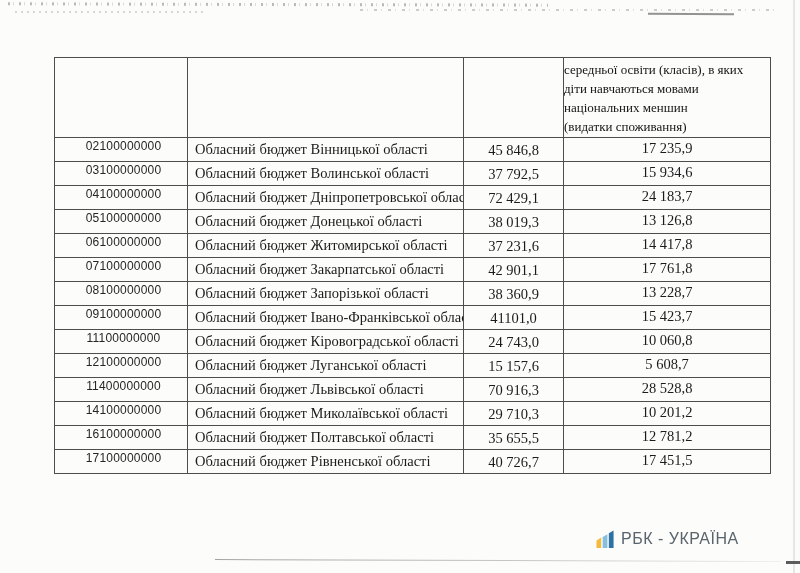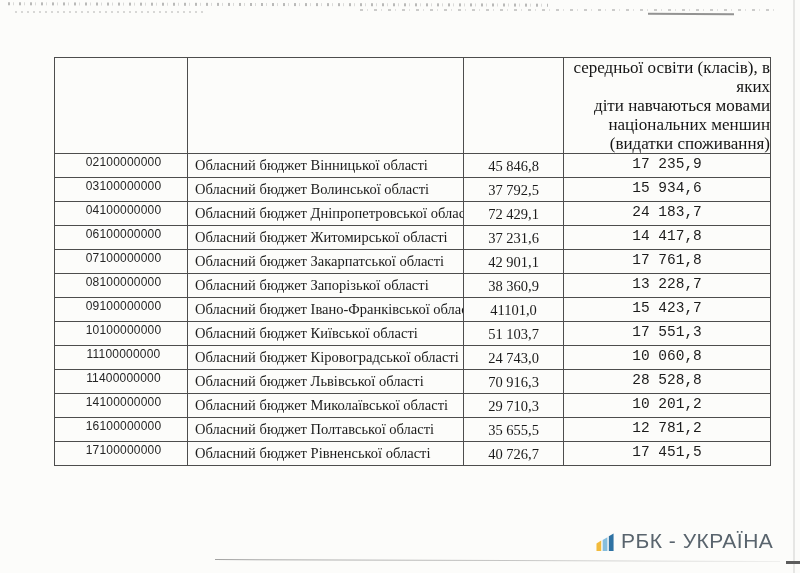--- a/index.html
+++ b/index.html
@@ -70,23 +70,23 @@
   .budget-table th, .budget-table td {
     border: 1px solid #4d4d4d;
     padding: 0;
     color: #1b1b1b;
   }
   .budget-table thead tr { height: 80px; }
   .budget-table tbody tr { height: 24px; }
 
   .budget-table th.col-minority {
     font-weight: normal;
-    font-size: 17px;
+    font-size: 13px;
     line-height: 19px;
-    text-align: right;
+    text-align: left;
     vertical-align: middle;
     color: #141414;
   }
 
   td.col-code {
     vertical-align: top;
     text-align: center;
     font-family: "Liberation Sans", sans-serif;
     font-size: 12px;
     letter-spacing: .2px;
@@ -105,35 +105,34 @@
     vertical-align: bottom;
     text-align: center;
     font-size: 14.5px;
     padding-bottom: 2px;
   }
   td.col-minority {
     vertical-align: top;
     text-align: center;
     font-size: 14.5px;
     padding-top: 2px;
-    font-family: Liberation Mono, monospace;
   }
 
   
   .rbc-logo {
     position: absolute;
     left: 596px; top: 529px;
     display: flex;
     align-items: center;
     gap: 6px;
   }
   .rbc-logo .icon { width: 19px; height: 19px; display: block; }
   .rbc-logo .brand {
     font-family: "Liberation Sans", sans-serif;
-    font-size: 21px;
+    font-size: 16px;
     font-weight: 500;
     letter-spacing: .5px;
     color: #59646d;
     white-space: nowrap;
   }
 </style>
 </head>
 <body>
 
 <div class="page">
@@ -205,20 +204,34 @@
         <span>Обласний бюджет Дніпропетровської області</span>
       </td>
       <td class="col-total">
         <span>72 429,1</span>
       </td>
       <td class="col-minority">
         <span>24 183,7</span>
       </td>
     </tr>
 
+    <tr>
+      <td class="col-code">
+        <span>05100000000</span>
+      </td>
+      <td class="col-name">
+        <span>Обласний бюджет Донецької області</span>
+      </td>
+      <td class="col-total">
+        <span>38 019,3</span>
+      </td>
+      <td class="col-minority">
+        <span>13 126,8</span>
+      </td>
+    </tr>
 
     <tr>
       <td class="col-code">
         <span>06100000000</span>
       </td>
       <td class="col-name">
         <span>Обласний бюджет Житомирської  області</span>
       </td>
       <td class="col-total">
         <span>37 231,6</span>
@@ -266,50 +279,50 @@
         <span>Обласний бюджет Івано-Франківської області</span>
       </td>
       <td class="col-total">
         <span>41101,0</span>
       </td>
       <td class="col-minority">
         <span>15 423,7</span>
       </td>
     </tr>
 
-    <tr>
-      <td class="col-code">
-        <span>10100000000</span>
-      </td>
-      <td class="col-name">
-        <span>Обласний бюджет Київської області</span>
-      </td>
-      <td class="col-total">
-        <span>51 103,7</span>
-      </td>
-      <td class="col-minority">
-        <span>17 551,3</span>
-      </td>
-    </tr>
 
     <tr>
       <td class="col-code">
         <span>11100000000</span>
       </td>
       <td class="col-name">
         <span>Обласний бюджет Кіровоградської області</span>
       </td>
       <td class="col-total">
         <span>24 743,0</span>
       </td>
       <td class="col-minority">
         <span>10 060,8</span>
       </td>
     </tr>
 
+    <tr>
+      <td class="col-code">
+        <span>12100000000</span>
+      </td>
+      <td class="col-name">
+        <span>Обласний бюджет Луганської області</span>
+      </td>
+      <td class="col-total">
+        <span>15 157,6</span>
+      </td>
+      <td class="col-minority">
+        <span>5 608,7</span>
+      </td>
+    </tr>
 
     <tr>
       <td class="col-code">
         <span>11400000000</span>
       </td>
       <td class="col-name">
         <span>Обласний бюджет Львівської  області</span>
       </td>
       <td class="col-total">
         <span>70 916,3</span>

